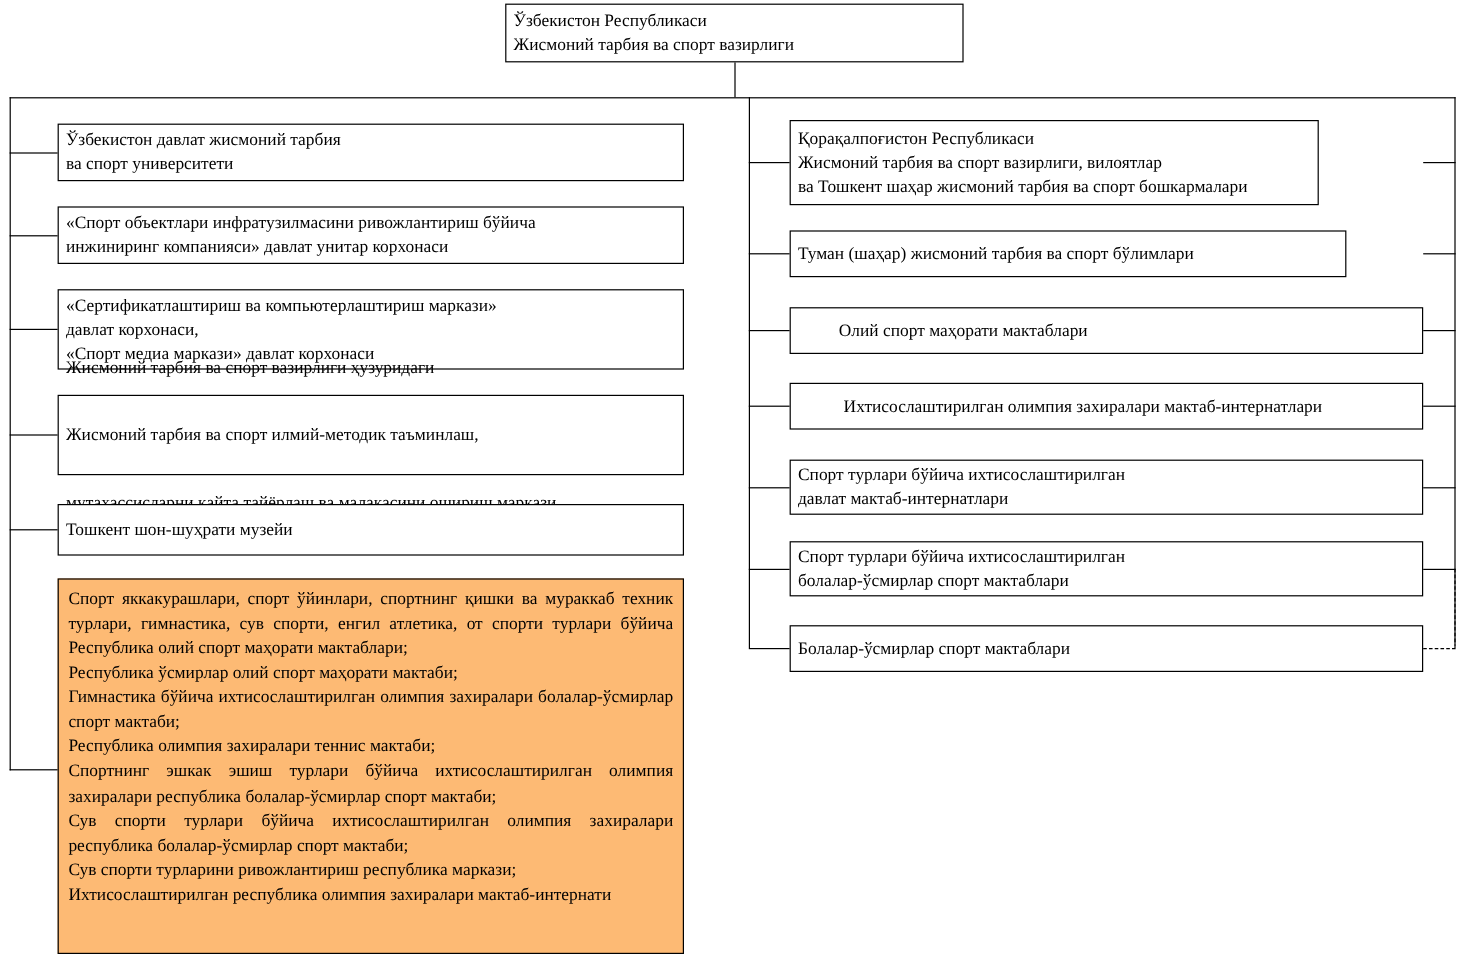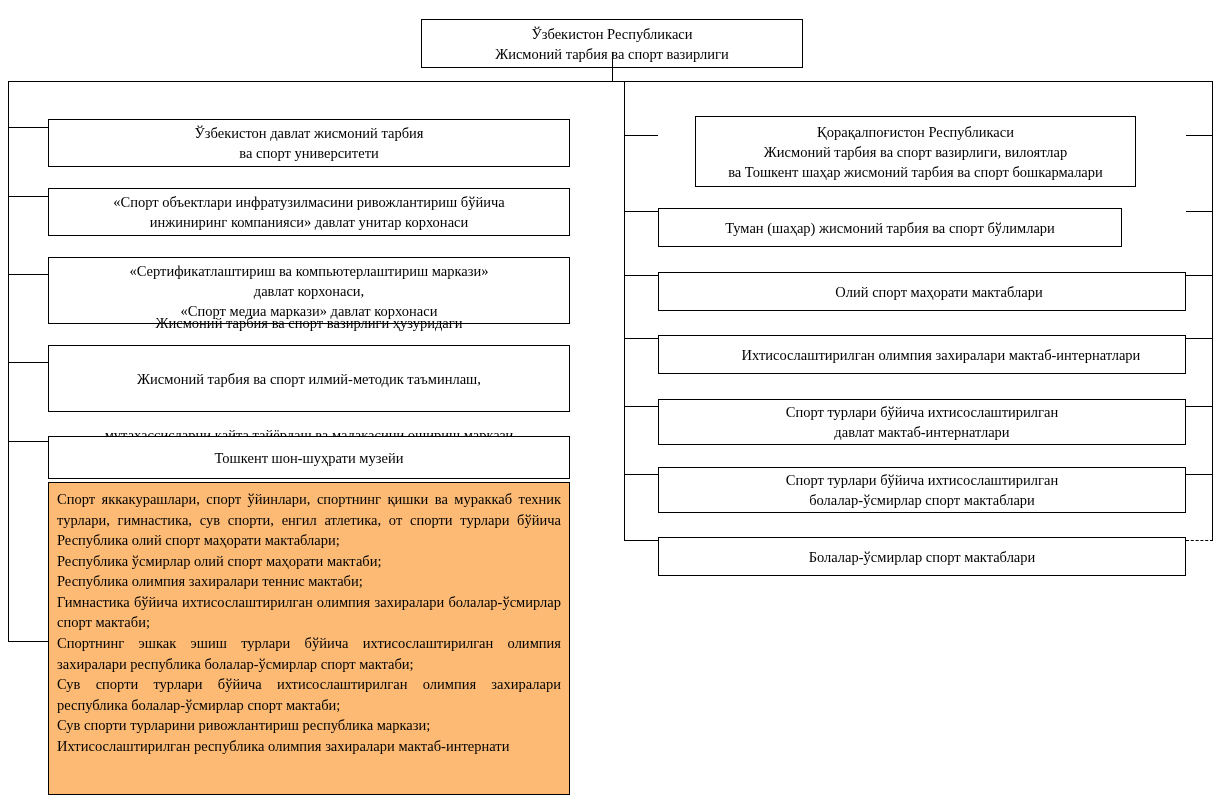--- a/index.html
+++ b/index.html
@@ -18,27 +18,26 @@
     overflow: hidden;
     background: #ffffff;
   }
   .box {
     position: absolute;
     box-sizing: border-box;
     border: 1px solid #000000;
     background: #ffffff;
     display: flex;
     flex-direction: column;
-    align-items: center;
+    align-items: flex-start;
     justify-content: center;
     text-align: center;
     font-size: 14.5px;
     line-height: 1.38;
     padding: 3px 6px;
-    margin-top: 16px;
   }
   .box .line {
     display: block;
     white-space: nowrap;
   }
   .listbox {
     position: absolute;
     box-sizing: border-box;
     border: 1px solid #000000;
     background: #fdba74;
@@ -115,32 +114,32 @@
   <div class="rule h" style="left:8px; top:362px; width:40px;"></div>
 
   <div class="box" style="left:48px; top:420px; width:522px; height:43px;">
     <span class="line">Тошкент шон-шуҳрати музейи</span>
   </div>
   <div class="rule h" style="left:8px; top:441px; width:40px;"></div>
 
   <div class="listbox" style="left:48px; top:482px; width:522px; height:313px;">
     <p>Спорт яккакурашлари, спорт ўйинлари, спортнинг қишки ва мураккаб техник турлари, гимнастика, сув спорти, енгил атлетика, от спорти турлари бўйича Республика олий спорт маҳорати мактаблари;</p>
     <p>Республика ўсмирлар олий спорт маҳорати мактаби;</p>
+    <p>Гимнастика бўйича ихтисослаштирилган олимпия захиралари болалар-ўсмирлар спорт мактаби;</p>
     <p>Республика олимпия захиралари теннис мактаби;</p>
-    <p>Гимнастика бўйича ихтисослаштирилган олимпия захиралари болалар-ўсмирлар спорт мактаби;</p>
     <p>Спортнинг эшкак эшиш турлари бўйича ихтисослаштирилган олимпия захиралари республика болалар-ўсмирлар спорт мактаби;</p>
     <p>Сув спорти турлари бўйича ихтисослаштирилган олимпия захиралари республика болалар-ўсмирлар спорт мактаби;</p>
     <p>Сув спорти турларини ривожлантириш республика маркази;</p>
     <p>Ихтисослаштирилган республика олимпия захиралари мактаб-интернати</p>
   </div>
   <div class="rule h" style="left:8px; top:641px; width:40px;"></div>
 
   <div class="rule v" style="left:624px; top:81px; height:459px;"></div>
 
-  <div class="box" style="left:695px; top:100px; width:441px; height:71px;">
+  <div class="box" style="left:658px; top:100px; width:441px; height:71px;">
     <span class="line">Қорақалпоғистон Республикаси</span>
     <span class="line">Жисмоний тарбия ва спорт вазирлиги, вилоятлар</span>
     <span class="line">ва Тошкент шаҳар жисмоний тарбия ва спорт бошкармалари</span>
   </div>
   <div class="rule h" style="left:624px; top:135px; width:34px;"></div>
   <div class="rule h" style="left:1186px; top:135px; width:27px;"></div>
 
   <div class="box" style="left:658px; top:192px; width:464px; height:39px;">
     <span class="line">Туман (шаҳар) жисмоний тарбия ва спорт бўлимлари</span>
   </div>

